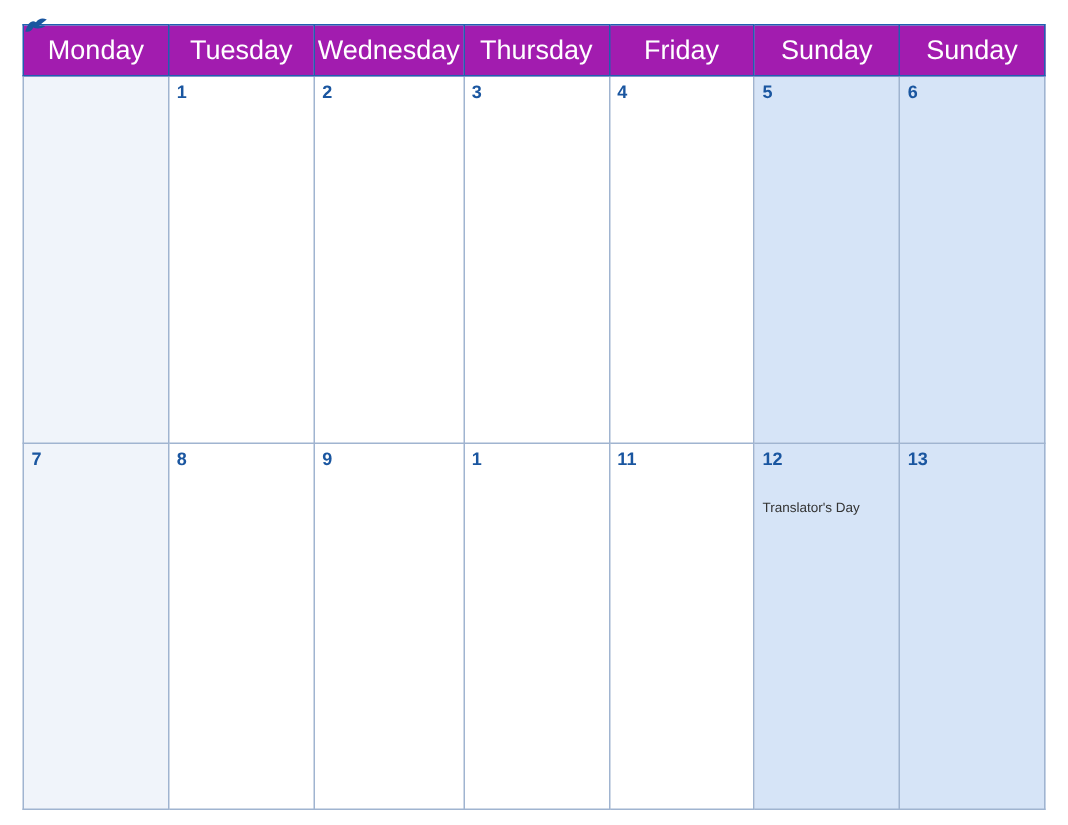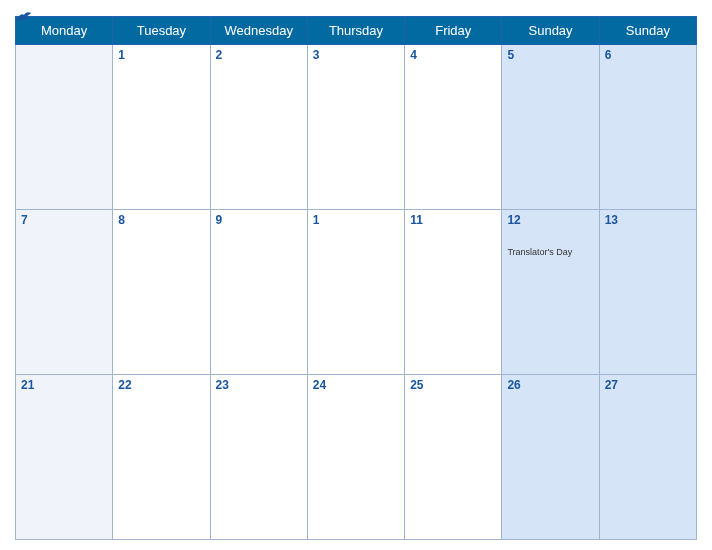--- a/index.html
+++ b/index.html
@@ -62,25 +62,25 @@
       font-size: 13px;
       color: #333;
     }
     .calendar-table {
       width: 100%;
       flex: 1;
       border-collapse: collapse;
       border: 1px solid #a0b4d0;
     }
     .calendar-table th {
-      background-color: #0369a1;
+      background-color: #a21caf;
       color: white;
       text-align: center;
       padding: 6px 2px;
-      font-size: 13px;
+      font-size: 18px;
       font-weight: normal;
       border: 1px solid #2060b0;
     }
     .calendar-table td {
       border: 1px solid #a0b4d0;
       vertical-align: top;
       padding: 3px 5px;
       width: calc(100% / 7);
     }
     .week-row td {
@@ -178,38 +178,15 @@
             <span class="day-number">11</span>
           </td>
           <td class="col-saturday">
             <span class="day-number">12</span>
             <span class="event-text">Translator's Day</span>
           </td>
           <td class="col-sunday">
             <span class="day-number">13</span>
           </td>
         </tr>
-        <tr class="week-row">
-          <td class="col-monday">
-            <span class="day-number">21</span>
-          </td>
-          <td class="col-other">
-            <span class="day-number">22</span>
-          </td>
-          <td class="col-other">
-            <span class="day-number">23</span>
-          </td>
-          <td class="col-other">
-            <span class="day-number">24</span>
-          </td>
-          <td class="col-other">
-            <span class="day-number">25</span>
-          </td>
-          <td class="col-saturday">
-            <span class="day-number">26</span>
-          </td>
-          <td class="col-sunday">
-            <span class="day-number">27</span>
-          </td>
-        </tr>
       </tbody>
   </table>
 </div>
 
 </body></html>

